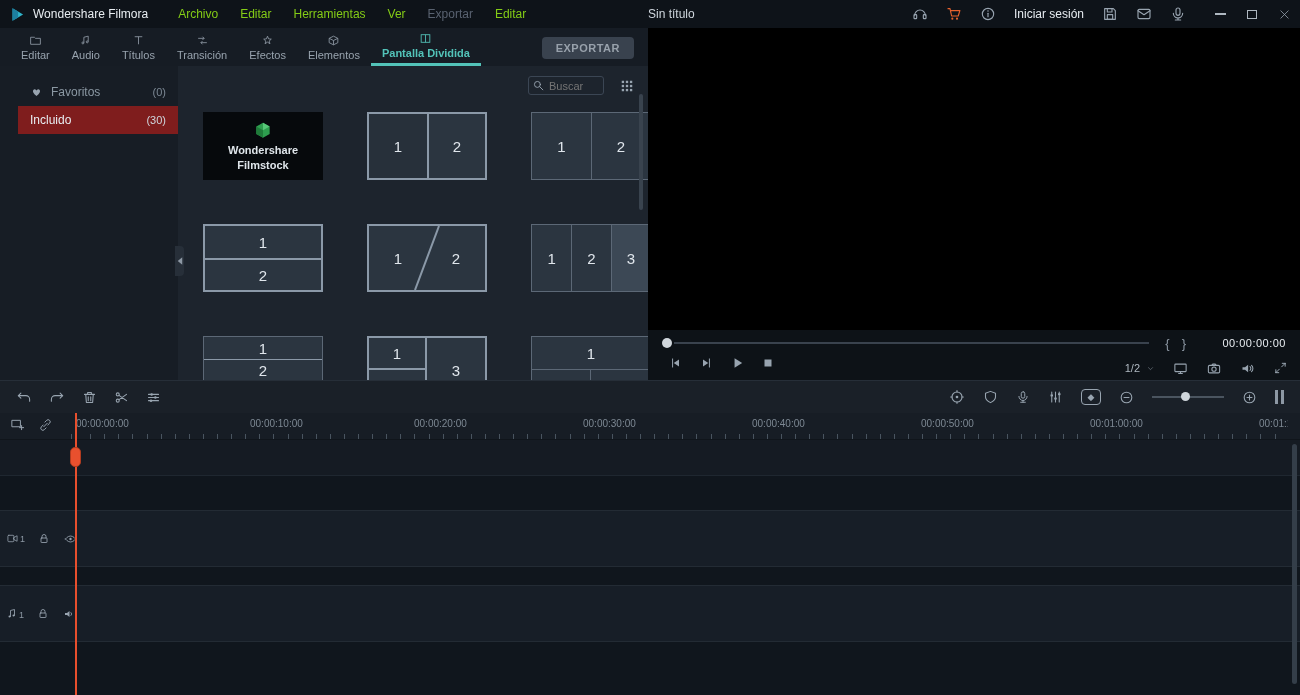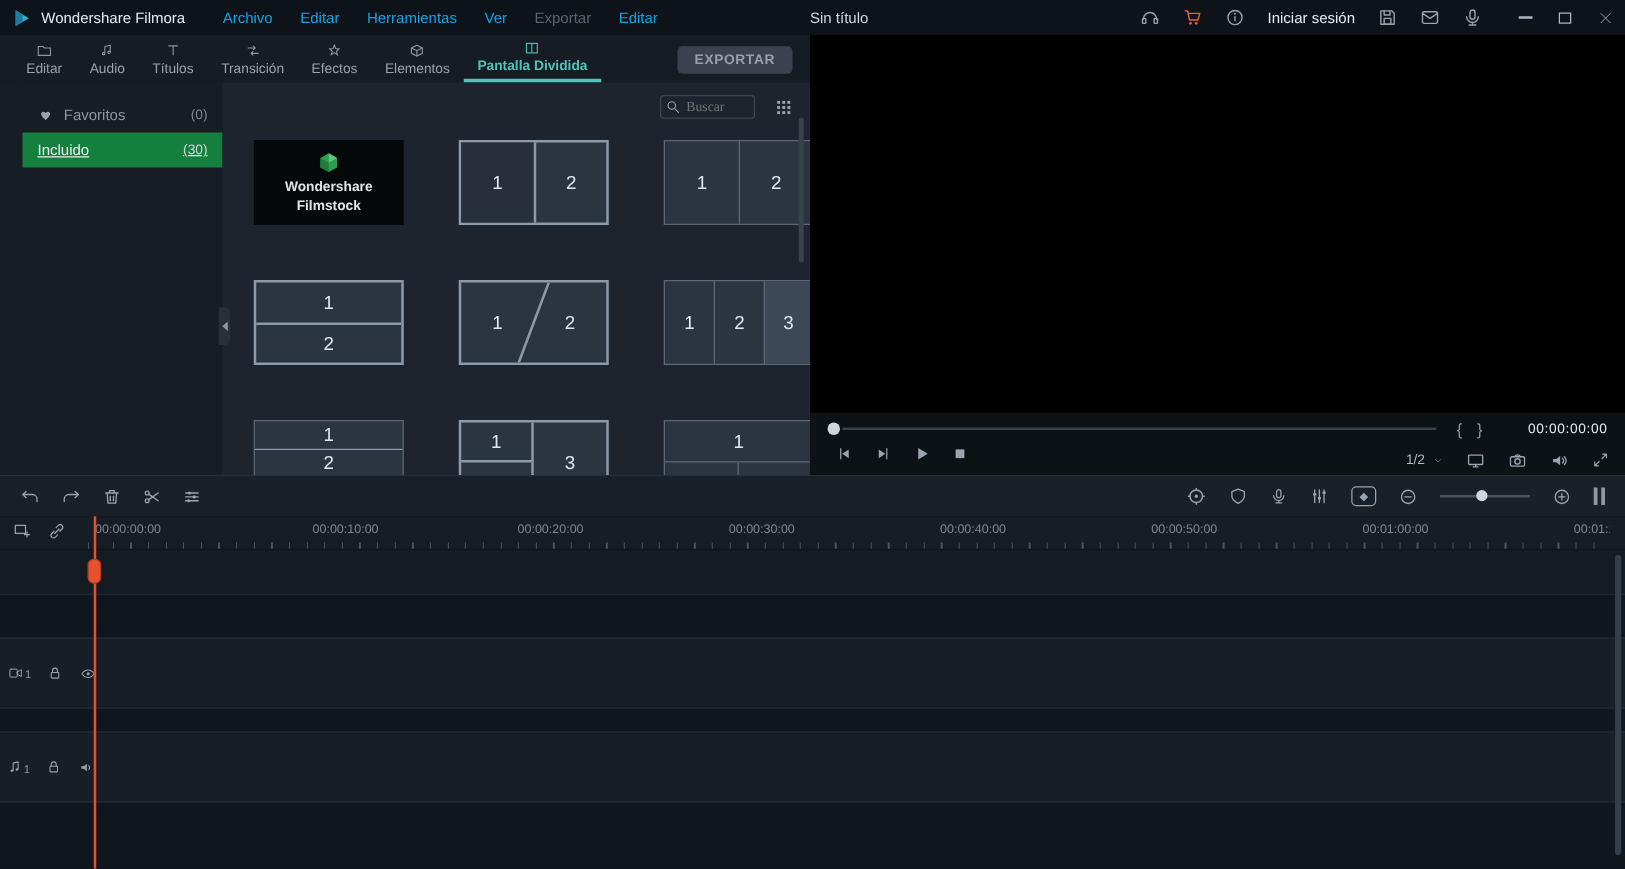--- a/index.html
+++ b/index.html
@@ -7,21 +7,21 @@
   body { font-family:"Liberation Sans",sans-serif; background:#10151b; color:#9aa5b0; font-size:12px; position:relative; }
   svg { display:block; }
   .ic { color:#98a4b0; }
   .ic svg { stroke:currentColor; fill:none; stroke-width:1.7; stroke-linecap:round; stroke-linejoin:round; }
   .ic svg .f { fill:currentColor; stroke:none; }
 
   
   #titlebar { position:absolute; left:0; top:0; width:1300px; height:28px; background:#0e1319; display:flex; align-items:center; z-index:20; }
   .logo { margin:0 8px 0 10px; }
   .appname { color:#e8edf1; font-size:12px; margin-right:30px; white-space:nowrap; }
-  .menu-item { color:#0ea5e9; margin-right:22px; cursor:default; }
+  .menu-item { color:#84cc16; margin-right:22px; cursor:default; }
   .menu-item.dim { color:#596270; }
   .doc-title { position:absolute; left:648px; color:#cfd6dd; }
   .tb-right { position:absolute; right:0; top:0; height:28px; display:flex; align-items:center; }
   .tb-ic { margin-right:18px; }
   .signin { color:#e6ebf0; margin-right:18px; white-space:nowrap; }
   .winbtn { width:32px; height:28px; display:flex; align-items:center; justify-content:center; }
   .minline { width:11px; height:1.5px; background:#aeb7c0; }
   .maxbox { width:10px; height:9px; border:1.5px solid #aeb7c0; }
 
   
@@ -36,30 +36,30 @@
   .tab.active { border-bottom:3px solid #53c3b9; }
   .tab .tabic { color:#8d98a4; } .tab.active .tabic { color:#53c3b9; }
   .tabic svg { stroke:currentColor; fill:none; stroke-width:1.6; }
   .export-btn { position:absolute; right:14px; top:9px; background:#39424e; color:#98a1ab; font-weight:bold; font-size:11px; letter-spacing:.5px; border:none; border-radius:4px; padding:5px 14px; cursor:pointer; }
 
   
   #contentrow { flex:1; display:flex; position:relative;margin-left:18px; }
   #sidebar { width:160px; background:#171d25; padding-top:12px; }
   .side-row { height:28px; display:flex; align-items:center; padding:0 12px; color:#8b98a3; cursor:pointer; }
   .side-row .cnt { margin-left:auto; font-size:11px; color:#7c8894; }
-  .side-row.selected { background:#15803d; color:#e8edf1;text-decoration:underline; }
+  .side-row.selected { background:#7f1d1d; color:#e8edf1; }
   .side-row.selected .cnt { color:#cfd6dd; }
   .side-row .ic { margin-right:8px; }
   .collapse-handle { position:absolute; left:157px; top:180px; width:9px; height:30px; background:#272f39; border-radius:0 4px 4px 0; display:flex; align-items:center; justify-content:center; cursor:pointer; z-index:3; }
   .collapse-handle svg { fill:#8d98a4; }
 
   #panel { flex:1; background:#1d242d; position:relative; overflow:hidden; }
   .search-row { position:absolute; top:10px; right:14px; display:flex; align-items:center; gap:16px; }
   .search-box { position:relative; }
-  .search-box input { width:76px; height:19px; background:transparent; border:1px solid #3b4654; border-radius:3px; color:#aeb7c0; font-size:11px; padding:0 4px 0 20px; outline:none; font-family:Liberation Serif, serif; }
+  .search-box input { width:76px; height:19px; background:transparent; border:1px solid #3b4654; border-radius:3px; color:#aeb7c0; font-size:11px; padding:0 4px 0 20px; outline:none; font-family:Liberation Sans, sans-serif; }
   .search-box .ic { position:absolute; left:4px; top:3px; }
 
   
   .grid { position:absolute; left:25px; top:46px; display:grid; grid-template-columns:repeat(3,120px); grid-auto-rows:68px; column-gap:15px; row-gap:31px;gap:44px; }
   .tile { position:relative; background:#2b3540; border:1px solid #5c6876; cursor:pointer; }
   .tile.heavy { border:2px solid #8b99a8; }
   .cell { display:flex; align-items:center; justify-content:center; font-size:15px; color:#e0e6ec; }
   .t-v2 { display:grid; grid-template-columns:1fr 1fr; }
   .t-v2 .cell + .cell { border-left:2px solid #8b99a8; }
   .t-v2.heavy .cell:first-child { background:#27303a; }

